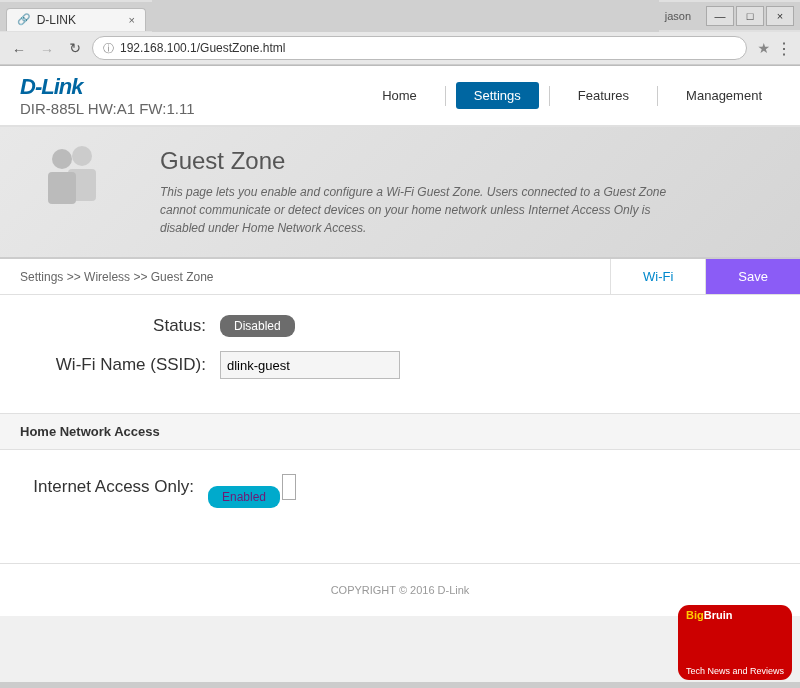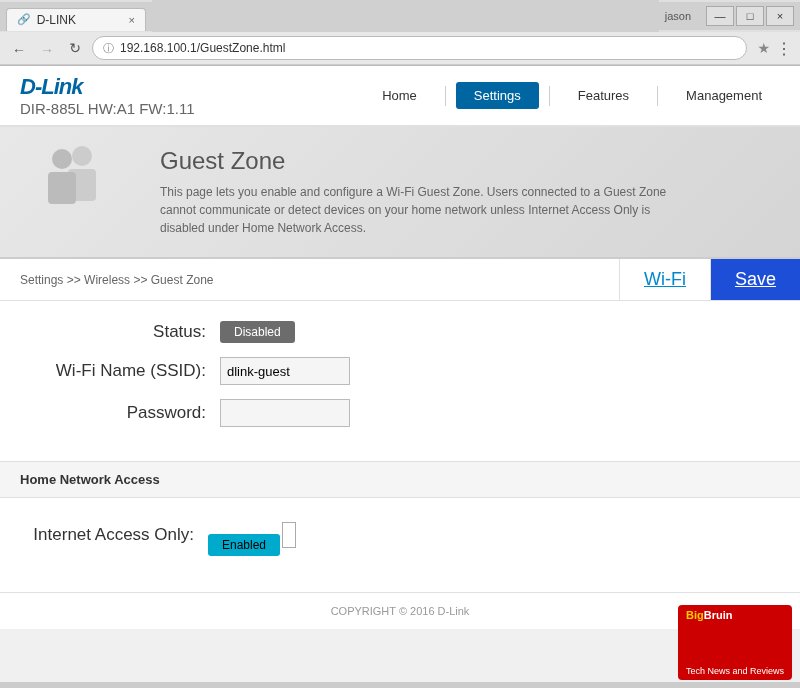--- a/index.html
+++ b/index.html
@@ -35,50 +35,50 @@
     .nav-menu { display: flex; align-items: center; margin-left: auto; gap: 0; }
     .nav-separator { width: 1px; height: 20px; background: #ccc; margin: 0 10px; }
     .nav-item { padding: 6px 18px; font-size: 13px; color: #333; cursor: pointer; text-decoration: none; border-radius: 3px; }
     .nav-item.active { background: #0066a1; color: white; }
 
     
     .banner { background: linear-gradient(135deg, #e8e8e8 0%, #d5d5d5 100%); padding: 20px 20px 20px 100px; display: flex; align-items: flex-start; gap: 20px; min-height: 110px; position: relative; border-bottom: 2px solid #ccc; }
     .banner-icons { position: absolute; left: 30px; top: 15px; display: flex; gap: -5px; }
     .banner-content { margin-left: 60px; }
     .banner-title { font-size: 24px; color: #555; font-weight: normal; margin-bottom: 8px; }
-    .banner-desc { font-size: 12px; color: #666; max-width: 520px; line-height: 1.5; }
+    .banner-desc { font-size: 12px; color: #666; max-width: 520px; line-height: 1.5; font-style: italic; }
 
     
     .content { background: white; }
 
     
     .breadcrumb-bar { display: flex; align-items: center; border-bottom: 1px solid #e0e0e0; padding: 0; }
     .breadcrumb { padding: 10px 20px; font-size: 12px; color: #666; flex: 1; }
-    .action-btn { padding: 10px 24px; font-size: 18px; cursor: pointer; border: none; background: transparent; color: #0088cc; border-left: 1px solid #e0e0e0; text-decoration: underline; }
-    .action-btn.save { background: #1d4ed8; color: white; cursor: pointer; }
+    .action-btn { padding: 10px 32px; font-size: 13px; cursor: pointer; border: none; background: transparent; color: #0088cc; border-left: 1px solid #e0e0e0; }
+    .action-btn.save { background: #8b5cf6; color: white; cursor: pointer; }
 
     
     .form-section { padding: 20px 40px; }
     .form-row { display: flex; align-items: center; margin-bottom: 14px; }
     .form-label { text-align: right; width: 180px; padding-right: 14px; font-size: 17px; color: #333; }
-    .form-control { width: 130px; height: 28px; border: 1px solid #bbb; padding: 0 6px; font-size: 13px; background: #f5f5f5; }
-    .toggle-btn { padding: 4px 14px; border: none; border-radius: 3px; font-size: 12px; cursor: pointer; }
+    .form-control { width: 180px; height: 28px; border: 1px solid #bbb; padding: 0 6px; font-size: 13px; background: #f5f5f5; }
+    .toggle-btn { padding: 4px 14px; border: none; border-radius: 9px; font-size: 12px; cursor: pointer; }
     .toggle-btn.disabled { background: #6c6c6c; color: white; }
-    .toggle-btn.enabled { background: #00aacc; color: #000000; margin-top: 20px; }
+    .toggle-btn.enabled { background: #00aacc; color: #701a75; margin-top: 20px; }
     .toggle-indicator { width: 14px; height: 26px; border: 1px solid #aaa; background: white; margin-left: 2px; display: inline-block; }
 
     
     .section-header { padding: 10px 20px; font-size: 13px; font-weight: bold; color: #333; border-top: 1px solid #e0e0e0; border-bottom: 1px solid #e0e0e0; background: #f5f5f5; }
     .section-form { padding: 16px 28px; }
 
     
-    .router-footer { text-align: center; padding: 12px; font-size: 11px; color: #999; border-top: 1px solid #e0e0e0; margin-top: 6px; }
+    .router-footer { text-align: center; padding: 20px; font-size: 11px; color: #999; border-top: 1px solid #e0e0e0; margin-top: 25px; }
 
     
-    .watermark { position: fixed; bottom: 8px; right: 8px; background: #cc0000; color: white; padding: 4px 8px; font-size: 11px; border-radius: 4px; font-weight: bold; }
+    .watermark { position: fixed; bottom: 8px; right: 8px; background: #cc0000; color: white; padding: 4px 8px; font-size: 11px; border-radius: 11px; font-weight: bold; }
     .watermark-sub { font-size: 9px; font-weight: normal; margin-top: 45px; }
 
     .tab-row-top { display: flex; align-items: center; }
     .tab-spacer { background: #d0d0d0; flex: 1; height: 32px; }
   </style>
 </head>
 <body>
 
 <div class="browser-chrome">
   <div class="tab-row-top">
@@ -164,24 +164,20 @@
 
     <div class="form-section">
       <div class="form-row">
         <div class="form-label">Status:</div>
         <button class="toggle-btn disabled">Disabled</button>
       </div>
       <div class="form-row">
         <div class="form-label">Wi-Fi Name (SSID):</div>
         <input class="form-control" type="text" value="dlink-guest" style="">
       </div>
-      <div class="form-row">
-        <div class="form-label">Password:</div>
-        <input class="form-control" type="password" style="">
-      </div>
     </div>
 
     <div class="section-header">Home Network Access</div>
     <div class="section-form">
       <div class="form-row">
         <div class="form-label">Internet Access Only:</div>
         <button class="toggle-btn enabled">Enabled</button>
         <span class="toggle-indicator"></span>
       </div>
     </div>

